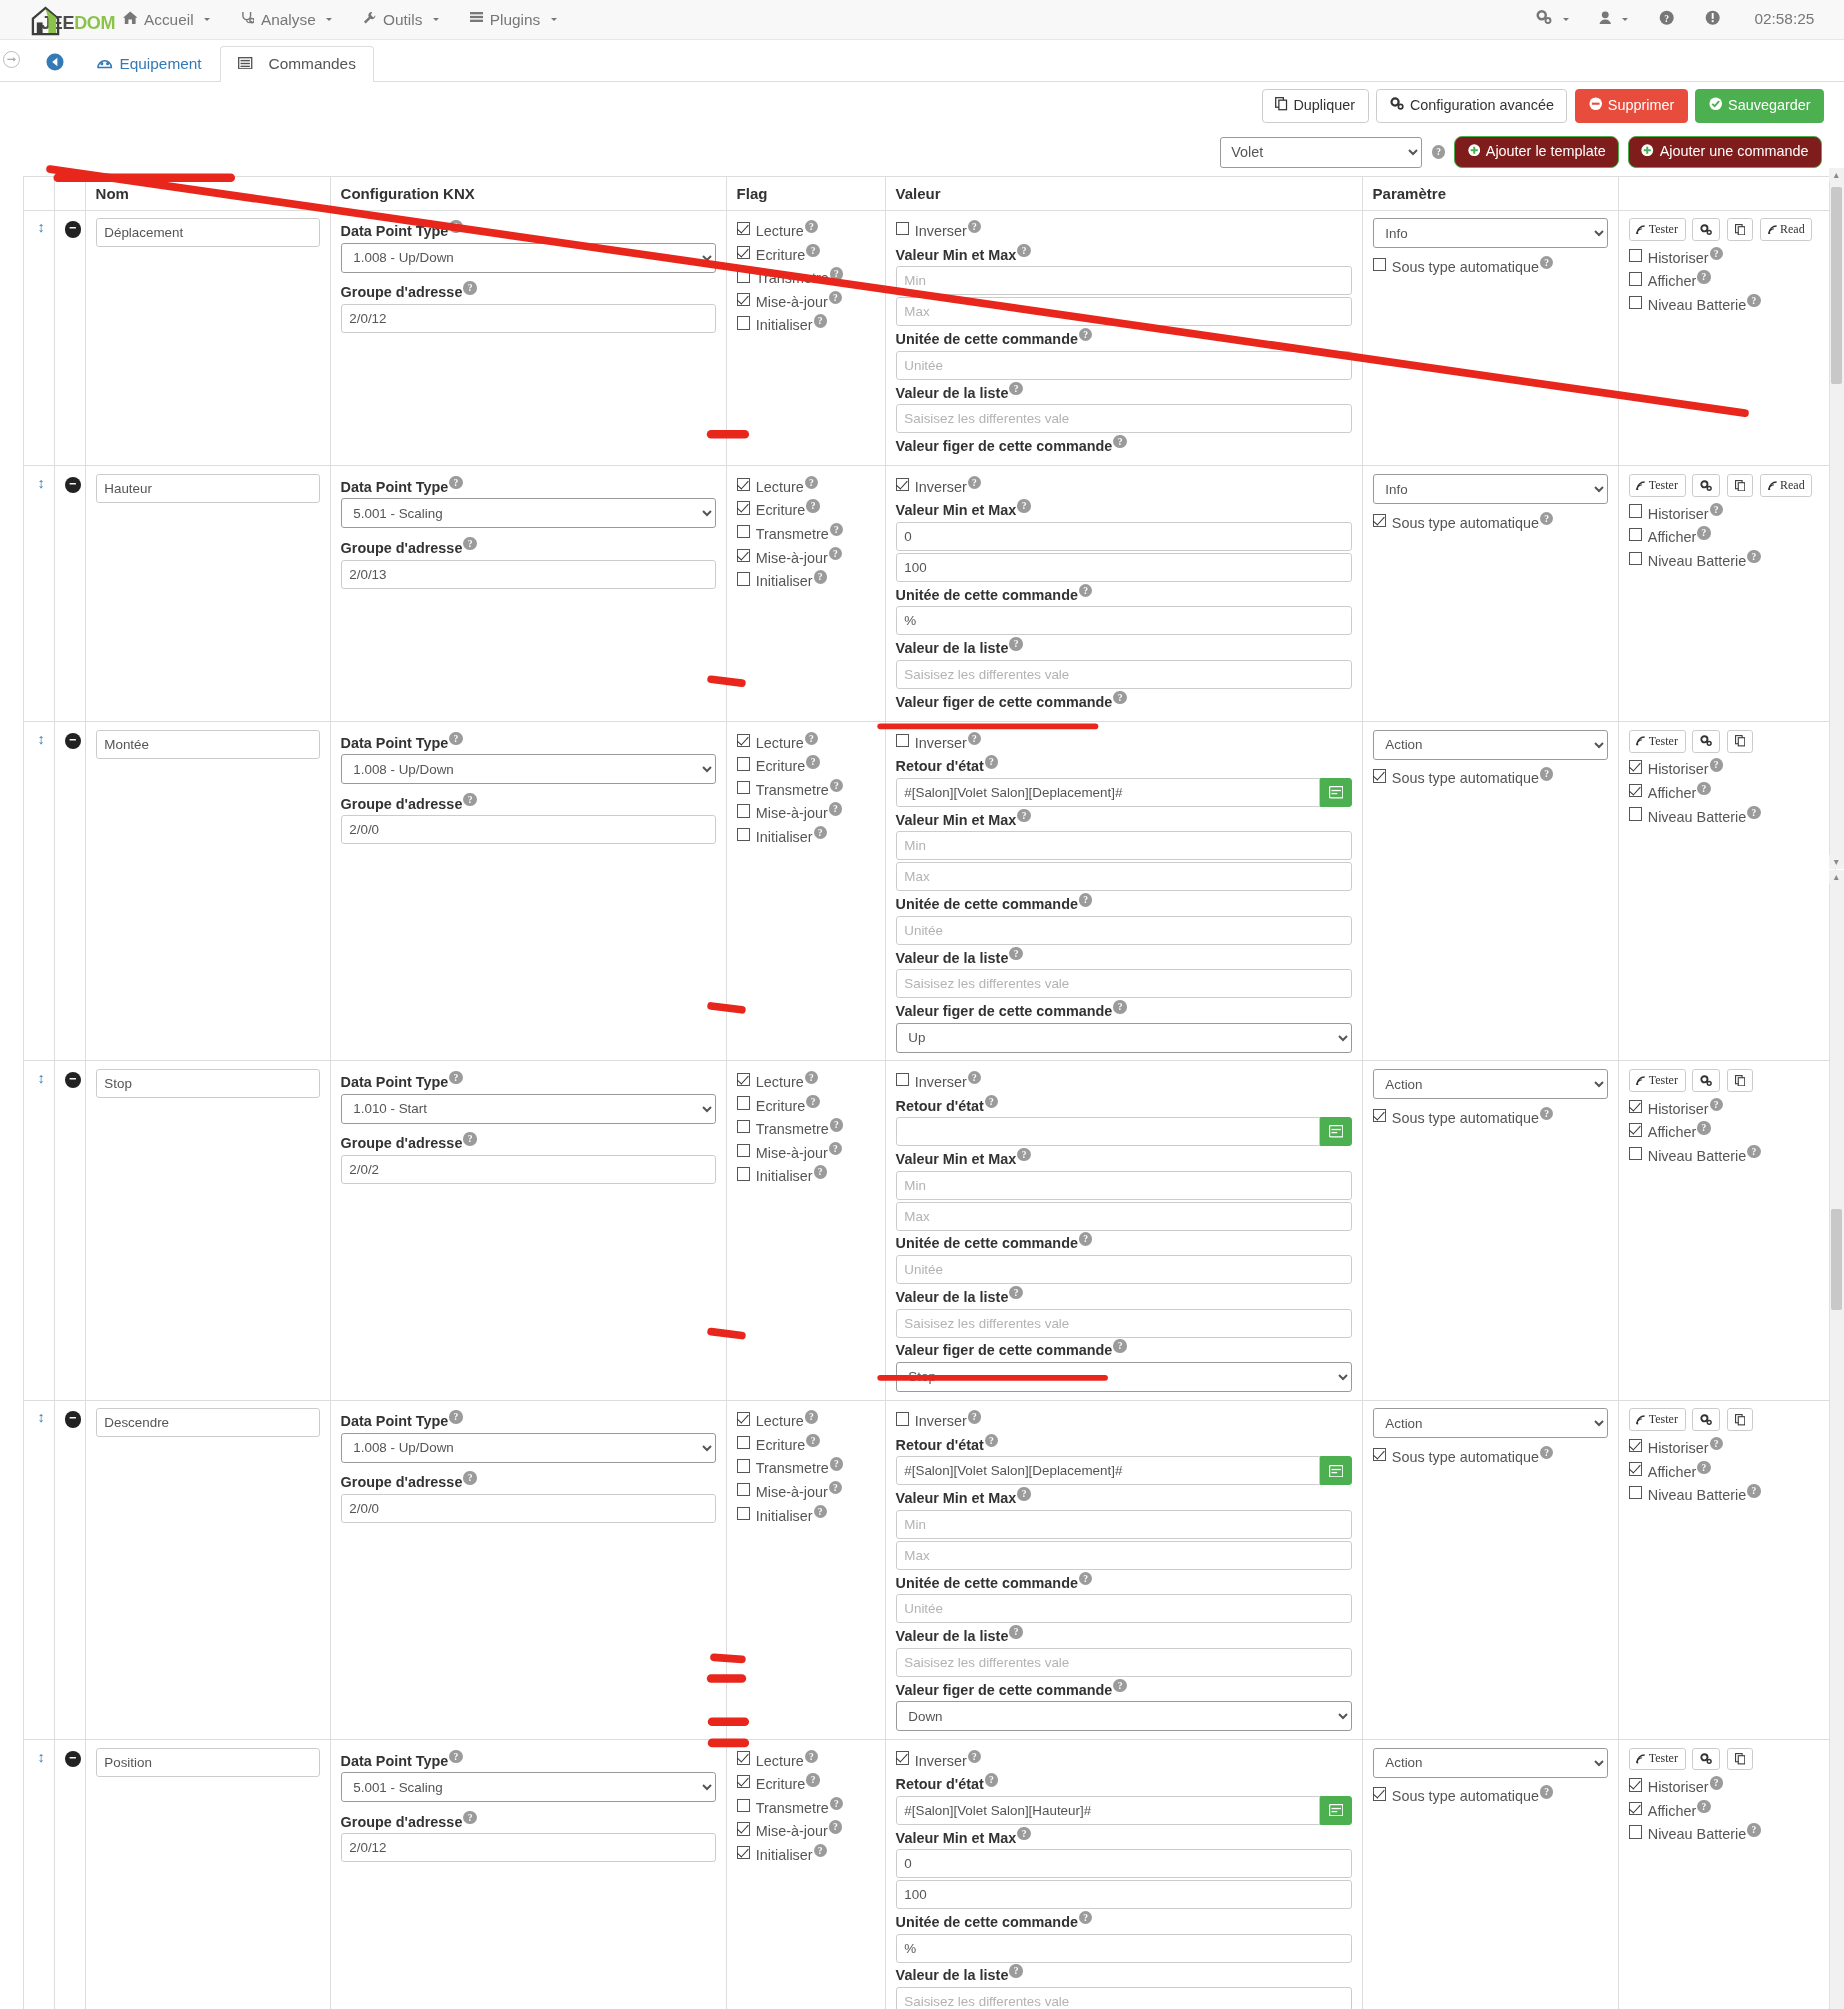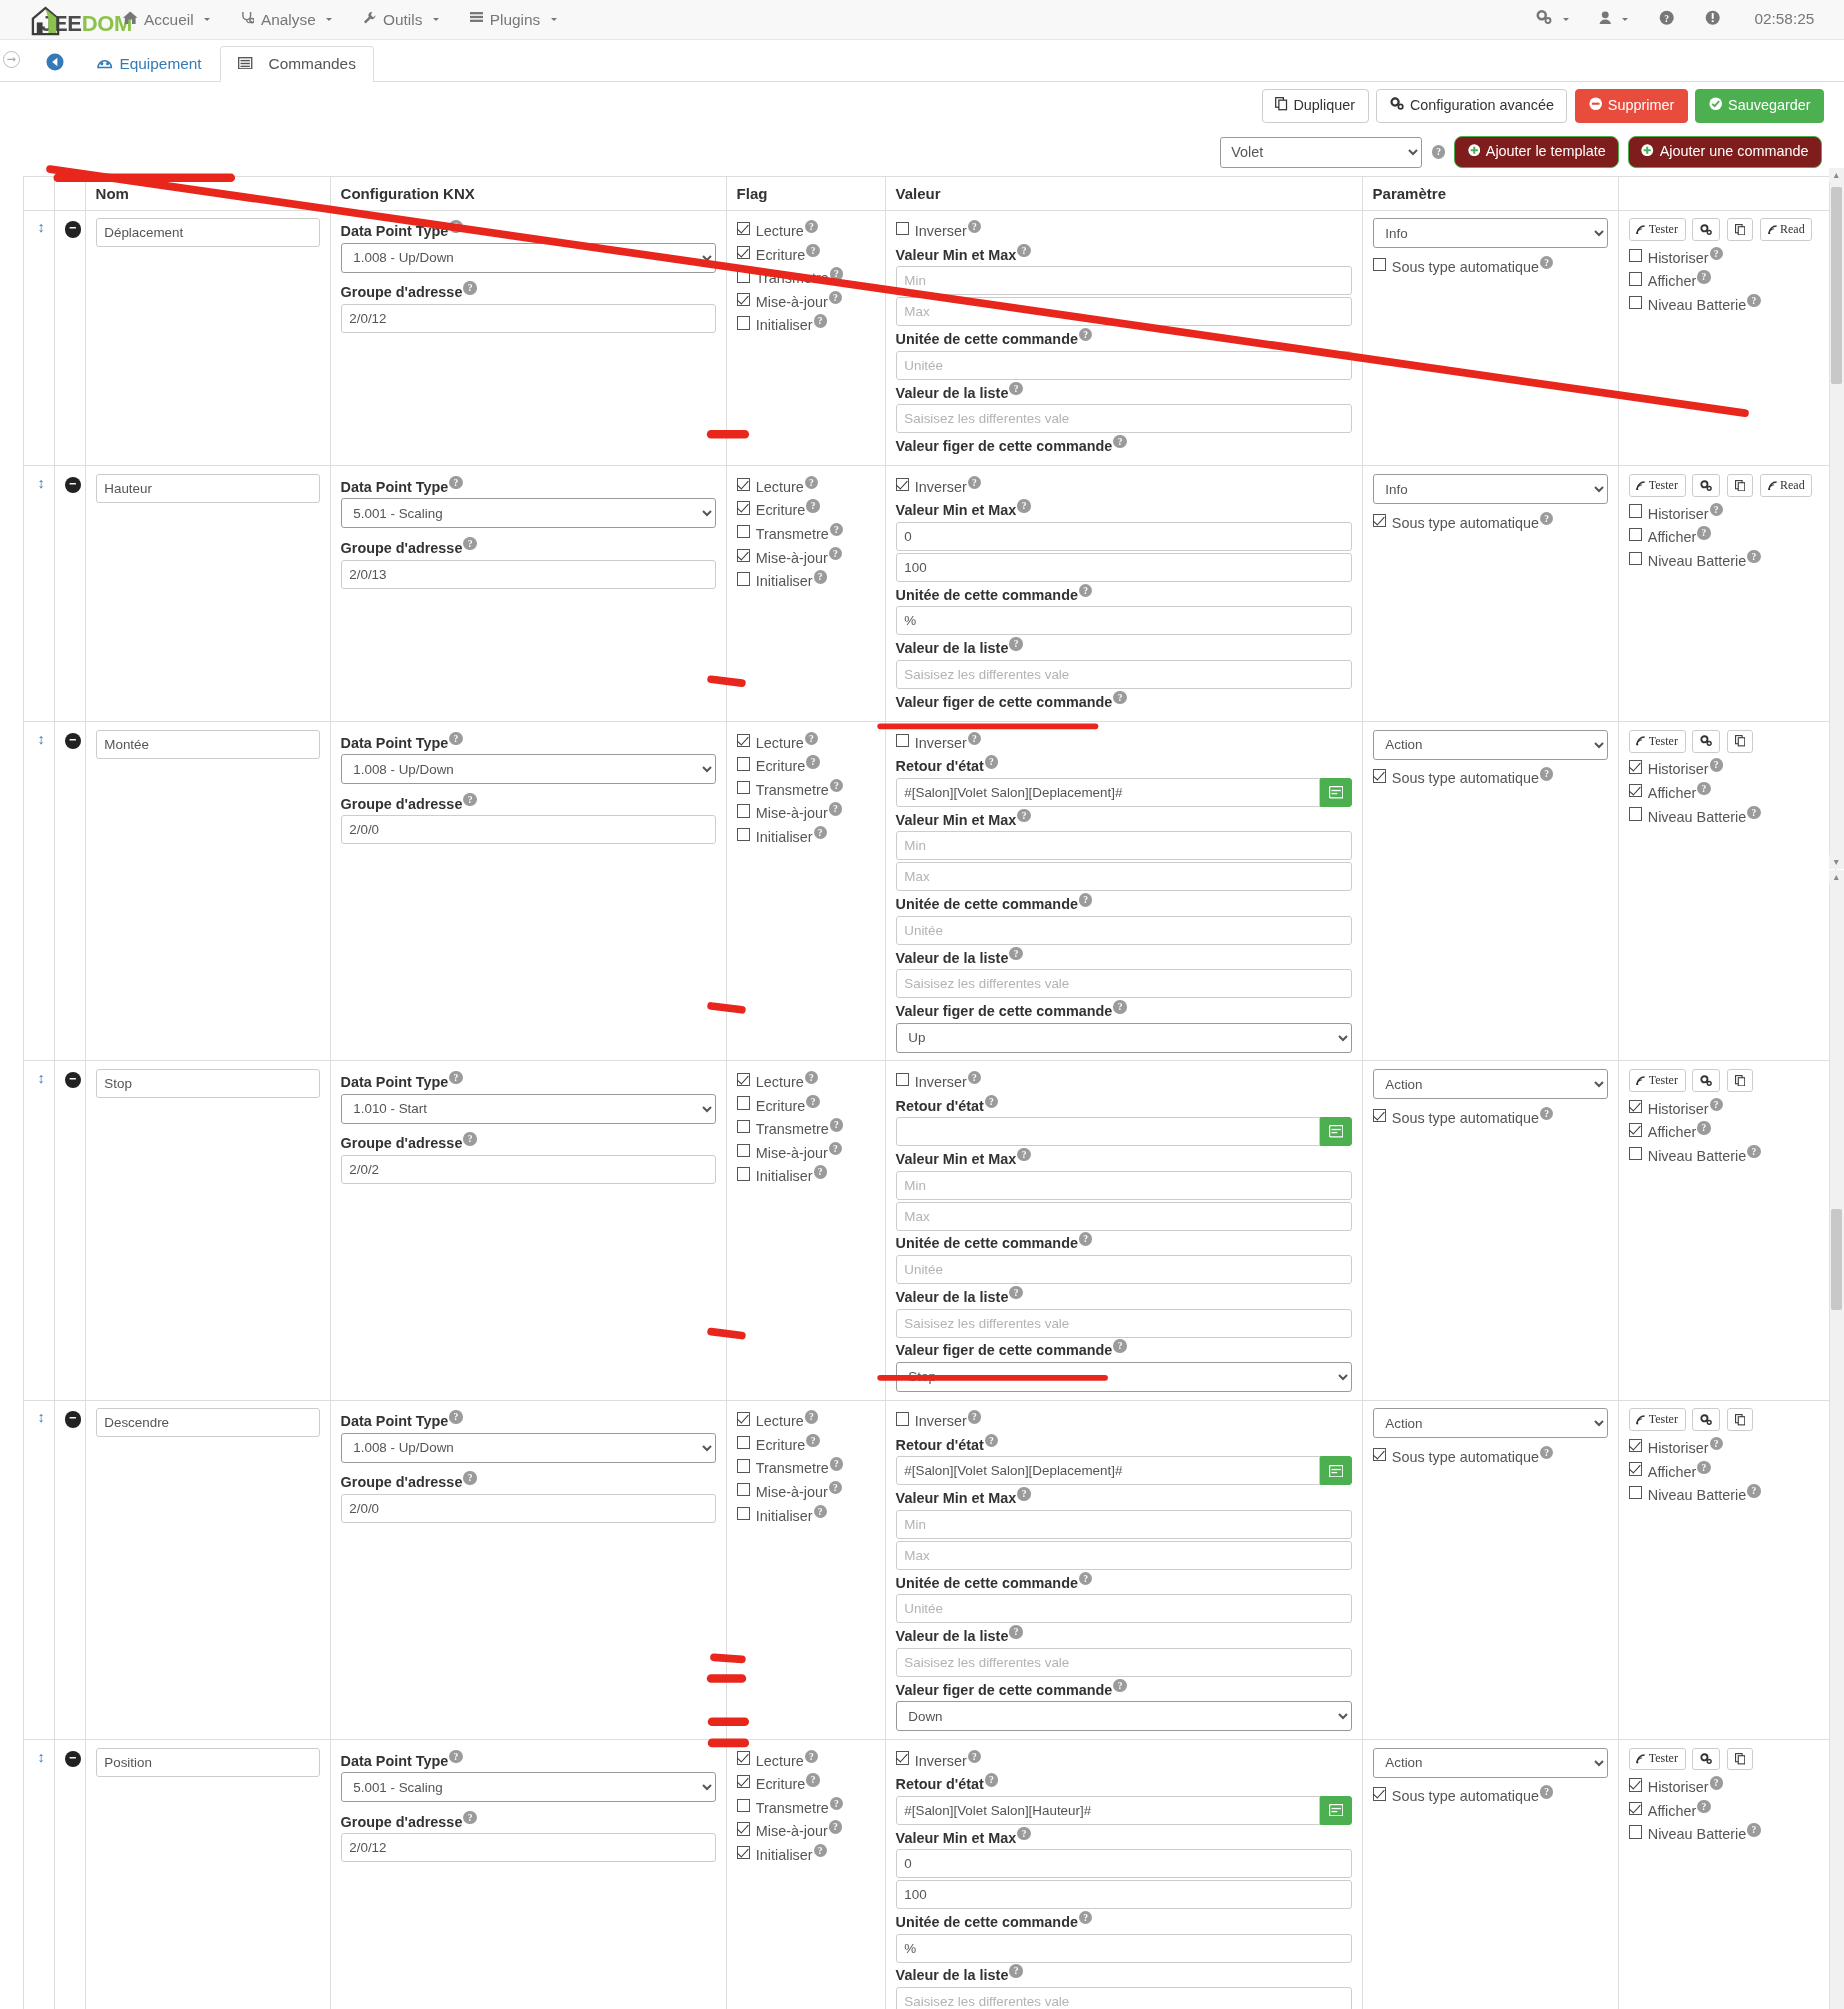--- a/index.html
+++ b/index.html
@@ -13,21 +13,21 @@
   }
 
   
   .navbar {
     height:40px; background:#f8f8f8; border-bottom:1px solid #e7e7e7;
     display:flex; align-items:center; position:relative;
   }
   .brand { width:96px; display:flex; align-items:center; padding-left:29px; }
   .brand-logo { position:relative; width:33px; height:29px; }
   .brand-logo svg { display:block; }
-  .brand-text { font-size:22px; font-weight:bold; letter-spacing:-0.3px; margin-left:-21px; margin-top:8.6px; }
+  .brand-text { font-size:18px; font-weight:bold; letter-spacing:-0.3px; margin-left:-21px; margin-top:8.6px; }
   .brand-text .g1 { color:#4b4b4b; }
   .brand-text .g2 { color:#8bc34a; }
   .nav-items { display:flex; align-items:center; gap:0px; margin-left:11.5px; }
   .nav-item {
     display:flex; align-items:center; gap:6.7px;
     padding:9.6px 15.4px; font-size:15.4px; color:#777; cursor:pointer;
   }
   .caret {
     width:0;height:0;border-left:3.8px solid transparent;border-right:3.8px solid transparent;
     border-top:3.8px solid #777; margin-left:3.8px;

